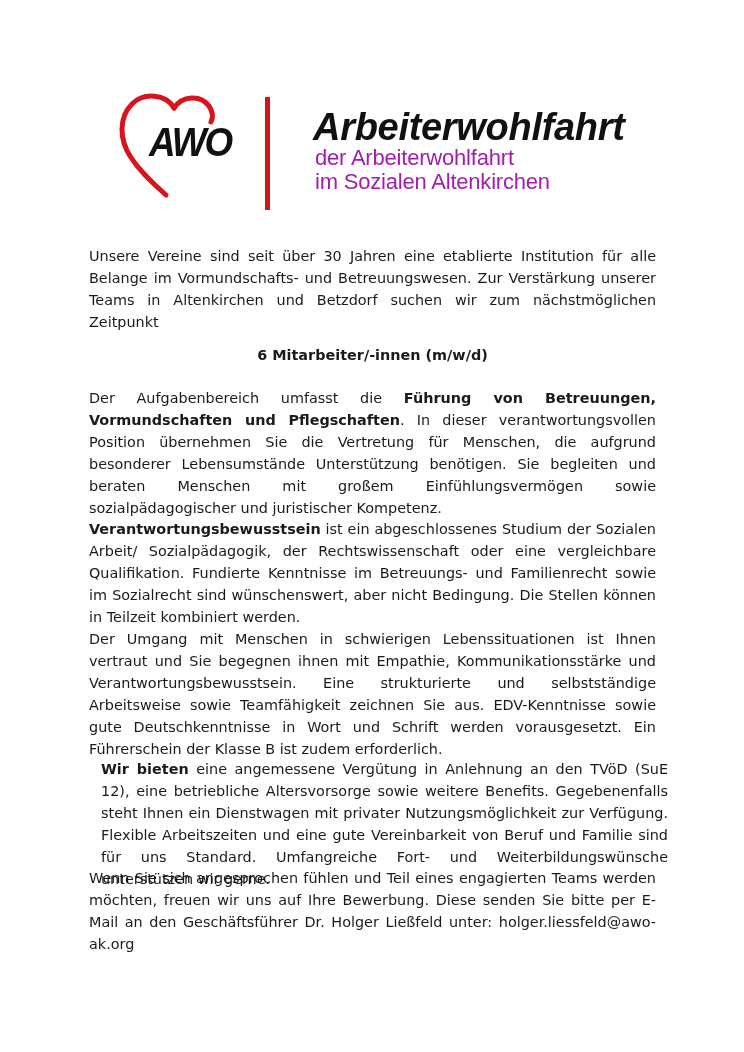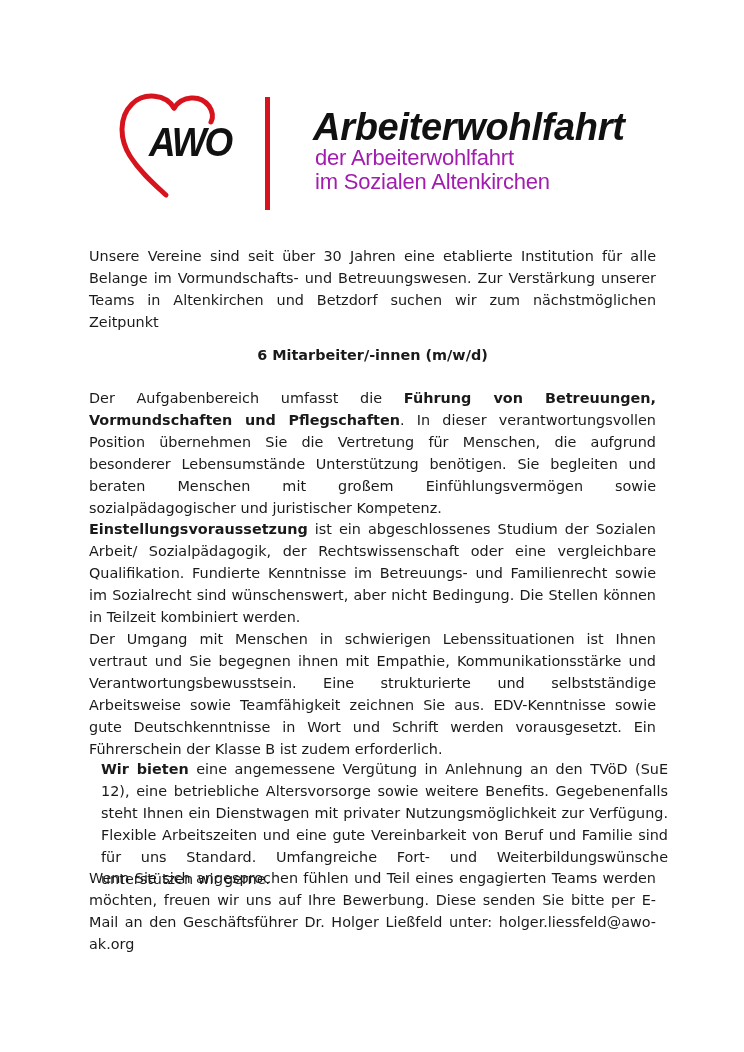--- a/index.html
+++ b/index.html
@@ -46,19 +46,19 @@
 </div>
 
 <div class="content">
   <p class="intro">Unsere Vereine sind seit über 30 Jahren eine etablierte Institution für alle Belange im Vormundschafts- und Betreuungswesen. Zur Verstärkung unserer Teams in Altenkirchen und Betzdorf suchen wir zum nächstmöglichen Zeitpunkt</p>
 </div>
 
 <div class="jobtitle">6 Mitarbeiter/-innen (m/w/d)</div>
 
 <p class="p1"><span>Der Aufgabenbereich umfasst die </span><b>Führung von Betreuungen, Vormundschaften und Pflegschaften</b><span>. In dieser verantwortungsvollen Position übernehmen Sie die Vertretung für Menschen, die aufgrund besonderer Lebensumstände Unterstützung benötigen. Sie begleiten und beraten Menschen mit großem Einfühlungsvermögen sowie sozialpädagogischer und juristischer Kompetenz.</span></p>
 
-<p class="p2"><b>Einstellungsvoraussetzung</b><span> ist ein abgeschlossenes Studium der Sozialen Arbeit/ Sozialpädagogik, der Rechtswissenschaft oder eine vergleichbare Qualifikation. Fundierte Kenntnisse im Betreuungs- und Familienrecht sowie im Sozialrecht sind wünschenswert, aber nicht Bedingung. Die Stellen können in Teilzeit kombiniert werden.</span></p>
+<p class="p2"><b>Verantwortungsbewusstsein</b><span> ist ein abgeschlossenes Studium der Sozialen Arbeit/ Sozialpädagogik, der Rechtswissenschaft oder eine vergleichbare Qualifikation. Fundierte Kenntnisse im Betreuungs- und Familienrecht sowie im Sozialrecht sind wünschenswert, aber nicht Bedingung. Die Stellen können in Teilzeit kombiniert werden.</span></p>
 
 <p class="p3">Der Umgang mit Menschen in schwierigen Lebenssituationen ist Ihnen vertraut und Sie begegnen ihnen mit Empathie, Kommunikationsstärke und Verantwortungsbewusstsein. Eine strukturierte und selbstständige Arbeitsweise sowie Teamfähigkeit zeichnen Sie aus. EDV-Kenntnisse sowie gute Deutschkenntnisse in Wort und Schrift werden vorausgesetzt. Ein Führerschein der Klasse B ist zudem erforderlich.</p>
 
 <p class="p4"><b>Wir bieten</b><span> eine angemessene Vergütung in Anlehnung an den TVöD (SuE 12), eine betriebliche Altersvorsorge sowie weitere Benefits. Gegebenenfalls steht Ihnen ein Dienstwagen mit privater Nutzungsmöglichkeit zur Verfügung. Flexible Arbeitszeiten und eine gute Vereinbarkeit von Beruf und Familie sind für uns Standard. Umfangreiche Fort- und Weiterbildungswünsche unterstützen wir gerne.</span></p>
 
 <p class="p5"><span>Wenn Sie sich angesprochen fühlen und Teil eines engagierten Teams werden möchten, freuen wir uns auf Ihre Bewerbung. Diese senden Sie bitte per E-Mail an den Geschäftsführer Dr. Holger Ließfeld unter: </span><span>holger.liessfeld@awo-ak.org</span></p>
 
 </body></html>

